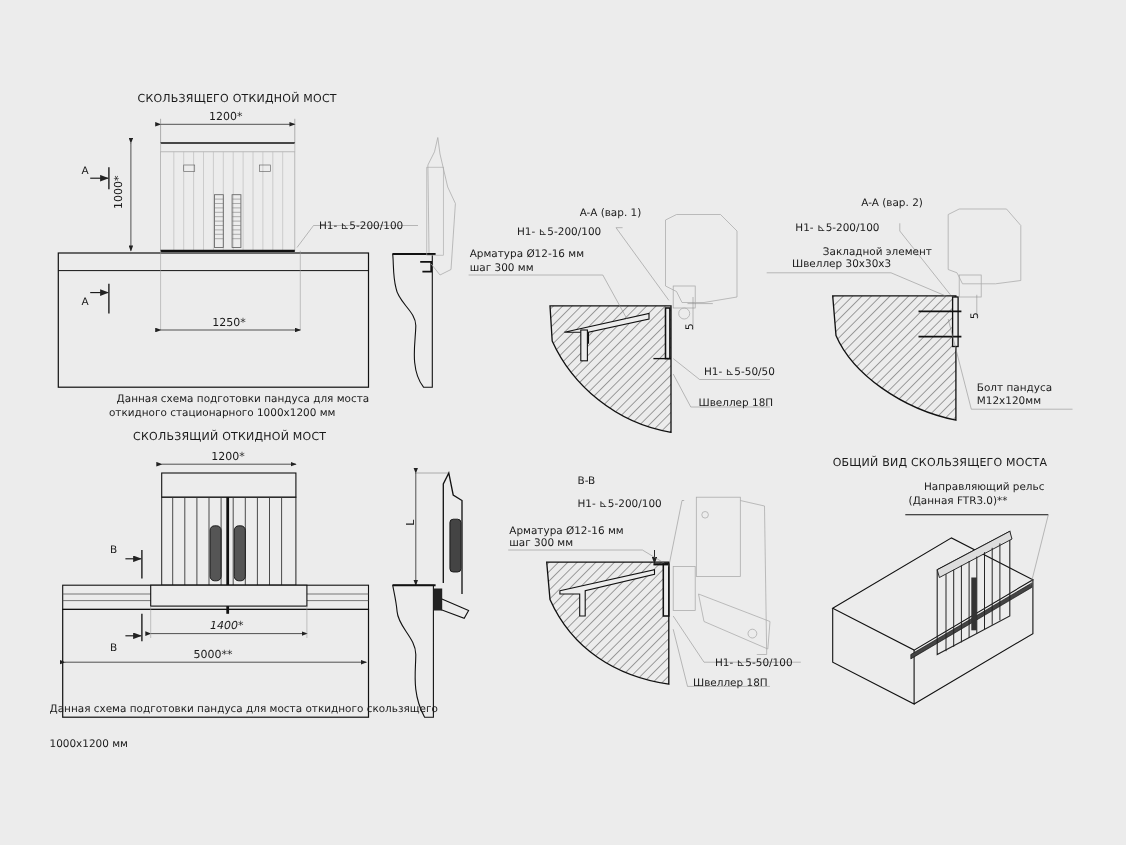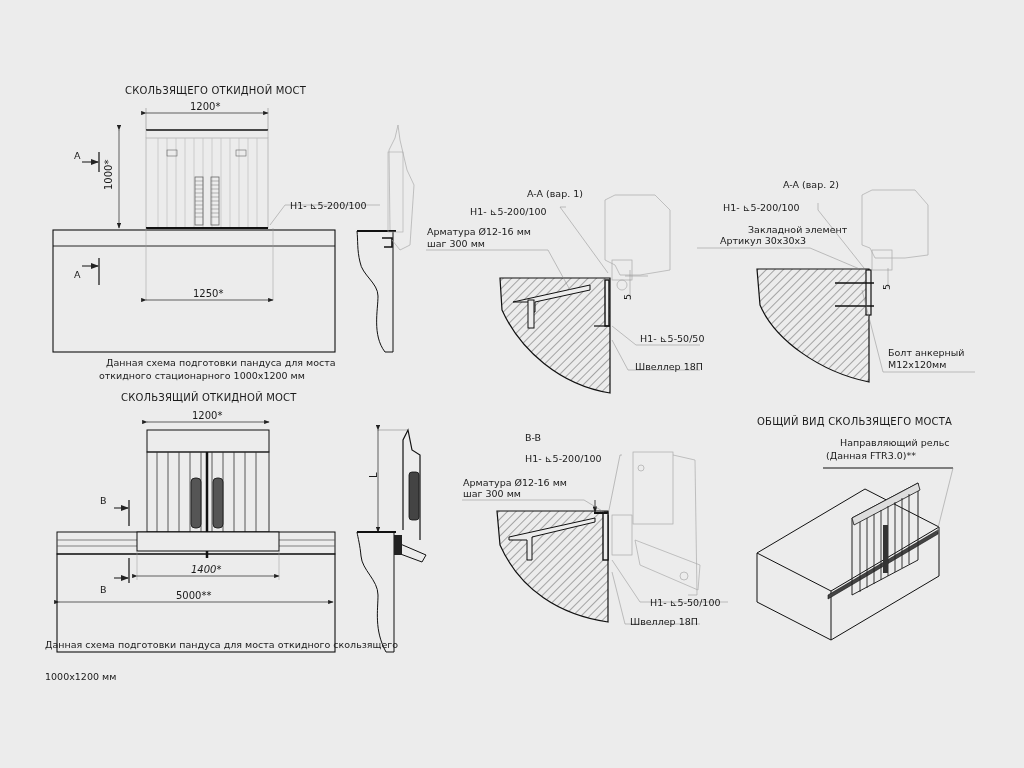--- a/index.html
+++ b/index.html
@@ -251,23 +251,23 @@
 <div class="lbl" style="left:470px;top:206px;">Н1- ⊾5-200/100</div>
 <div class="lbl" style="left:427px;top:226px;">Арматура Ø12-16 мм</div>
 <div class="lbl" style="left:427px;top:238px;">шаг 300 мм</div>
 <div class="lbl" style="left:622px;top:287px;transform:rotate(-90deg);transform-origin:left top;top:300px;">5</div>
 <div class="lbl" style="left:640px;top:333px;">Н1- ⊾5-50/50</div>
 <div class="lbl" style="left:635px;top:361px;">Швеллер 18П</div>
 
 <div class="lbl" style="left:783px;top:179px;">A-A (вар. 2)</div>
 <div class="lbl" style="left:723px;top:202px;">Н1- ⊾5-200/100</div>
 <div class="lbl" style="left:700px;top:224px;margin-left:48px;">Закладной элемент</div>
-<div class="lbl" style="left:720px;top:235px;">Артикул 30х30х3</div>
+<div class="lbl" style="left:720px;top:235px;">Швеллер 30х30х3</div>
 <div class="lbl" style="left:881px;top:290px;transform:rotate(-90deg);transform-origin:left top;">5</div>
-<div class="lbl" style="left:888px;top:347px;">Болт анкерный</div>
+<div class="lbl" style="left:888px;top:347px;">Болт пандуса</div>
 <div class="lbl" style="left:888px;top:359px;">М12х120мм</div>
 
 <div class="lbl" style="left:525px;top:432px;">B-B</div>
 <div class="lbl" style="left:525px;top:453px;">Н1- ⊾5-200/100</div>
 <div class="lbl" style="left:463px;top:477px;">Арматура Ø12-16 мм</div>
 <div class="lbl" style="left:463px;top:488px;">шаг 300 мм</div>
 <div class="lbl" style="left:650px;top:597px;">Н1- ⊾5-50/100</div>
 <div class="lbl" style="left:630px;top:616px;">Швеллер 18П</div>
 
 <div class="ttl" style="left:757px;top:416px;text-align:right;">ОБЩИЙ ВИД СКОЛЬЗЯЩЕГО МОСТА</div>

